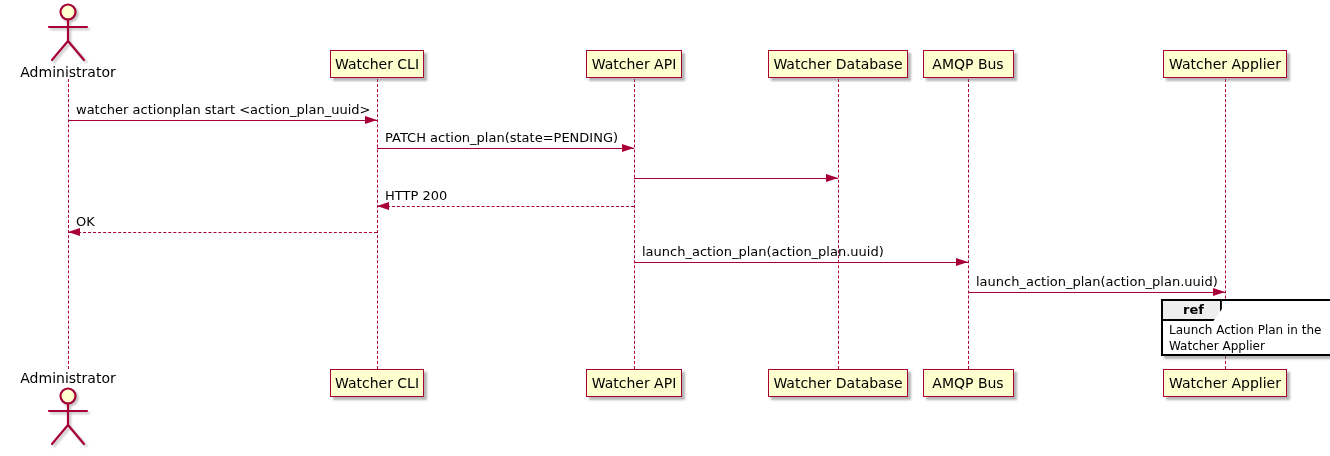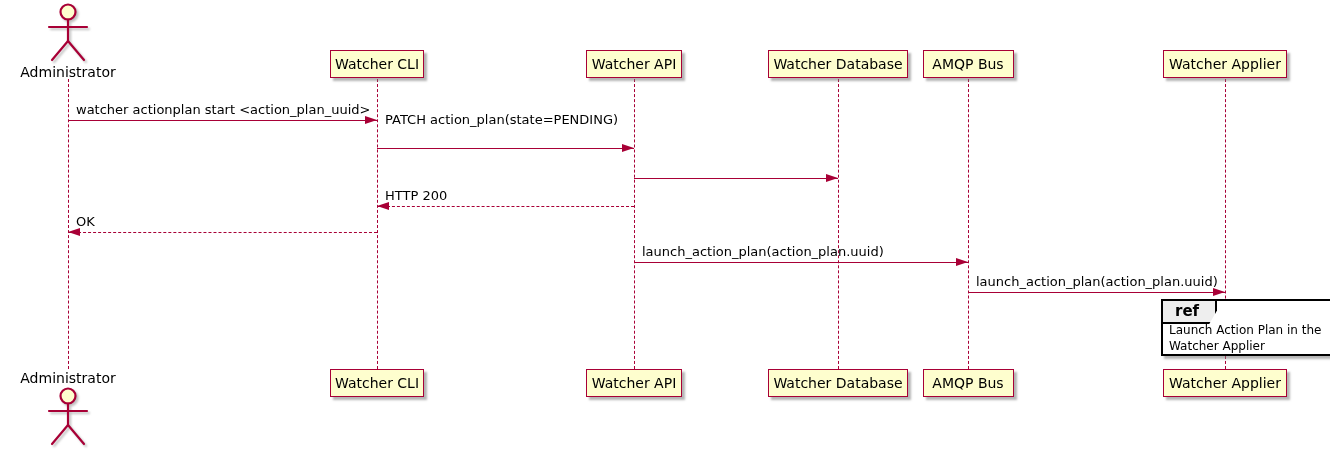--- a/index.html
+++ b/index.html
@@ -83,24 +83,24 @@
     box-shadow: 3px 3px 2px rgba(120,120,120,0.55);
     z-index: 3;
   }
   .ref-tab {
     position: absolute;
     left: -2px;
     top: -2px;
     box-sizing: border-box;
     background: var(--ref-header-fill);
     border: 2px solid var(--ref-border);
-    font-size: 15px;
+    font-size: 13px;
     font-weight: bold;
     color: var(--text);
-    padding: 1px 16px 2px 12px;
+    padding: 1px 16px 2px 20px;
     clip-path: polygon(0 0, 100% 0, 100% 45%, 86% 100%, 0 100%);
   }
   .ref-text {
     position: absolute;
     left: 6px;
     top: 21px;
     font-size: 12px;
     line-height: 16px;
     color: var(--text);
     white-space: nowrap;
@@ -140,21 +140,21 @@
     <div class="pbox" style="left: 911.5px; top: 50px; width: 91px; height: 28px;">AMQP Bus</div>
     <div class="pbox" style="left: 911.5px; top: 369px; width: 91px; height: 28px;">AMQP Bus</div>
     <div class="lifeline" style="left: 1213.5px; top: 79px; height: 290px;"></div>
     <div class="pbox" style="left: 1152px; top: 50px; width: 124px; height: 28px;">Watcher Applier</div>
     <div class="pbox" style="left: 1152px; top: 369px; width: 124px; height: 28px;">Watcher Applier</div>
     <div class="msg-line" style="left: 57px; width: 309px; top: 120px;"></div>
     <div class="arrow-head right" style="top: 116px; left: 354px;"></div>
     <div class="msg-label" style="left: 65px; top: 102px;">watcher actionplan start &lt;action_plan_uuid&gt;</div>
     <div class="msg-line" style="left: 366px; width: 257px; top: 148px;"></div>
     <div class="arrow-head right" style="top: 144px; left: 611px;"></div>
-    <div class="msg-label" style="left: 374px; top: 112px;">PATCH action_plan(state=PENDING)</div>
+    <div class="msg-label" style="left: 374px; top: 130px;">PATCH action_plan(state=PENDING)</div>
     <div class="msg-line" style="left: 623px; width: 204px; top: 178px;"></div>
     <div class="arrow-head right" style="top: 174px; left: 815px;"></div>
     <div class="msg-line dashed" style="left: 366px; width: 257px; top: 206px;"></div>
     <div class="arrow-head left" style="top: 202px; left: 366px;"></div>
     <div class="msg-label" style="left: 374px; top: 188px;">HTTP 200</div>
     <div class="msg-line dashed" style="left: 57px; width: 309px; top: 232px;"></div>
     <div class="arrow-head left" style="top: 228px; left: 57px;"></div>
     <div class="msg-label" style="left: 65px; top: 214px;">OK</div>
     <div class="msg-line" style="left: 623px; width: 334px; top: 262px;"></div>
     <div class="arrow-head right" style="top: 258px; left: 945px;"></div>

